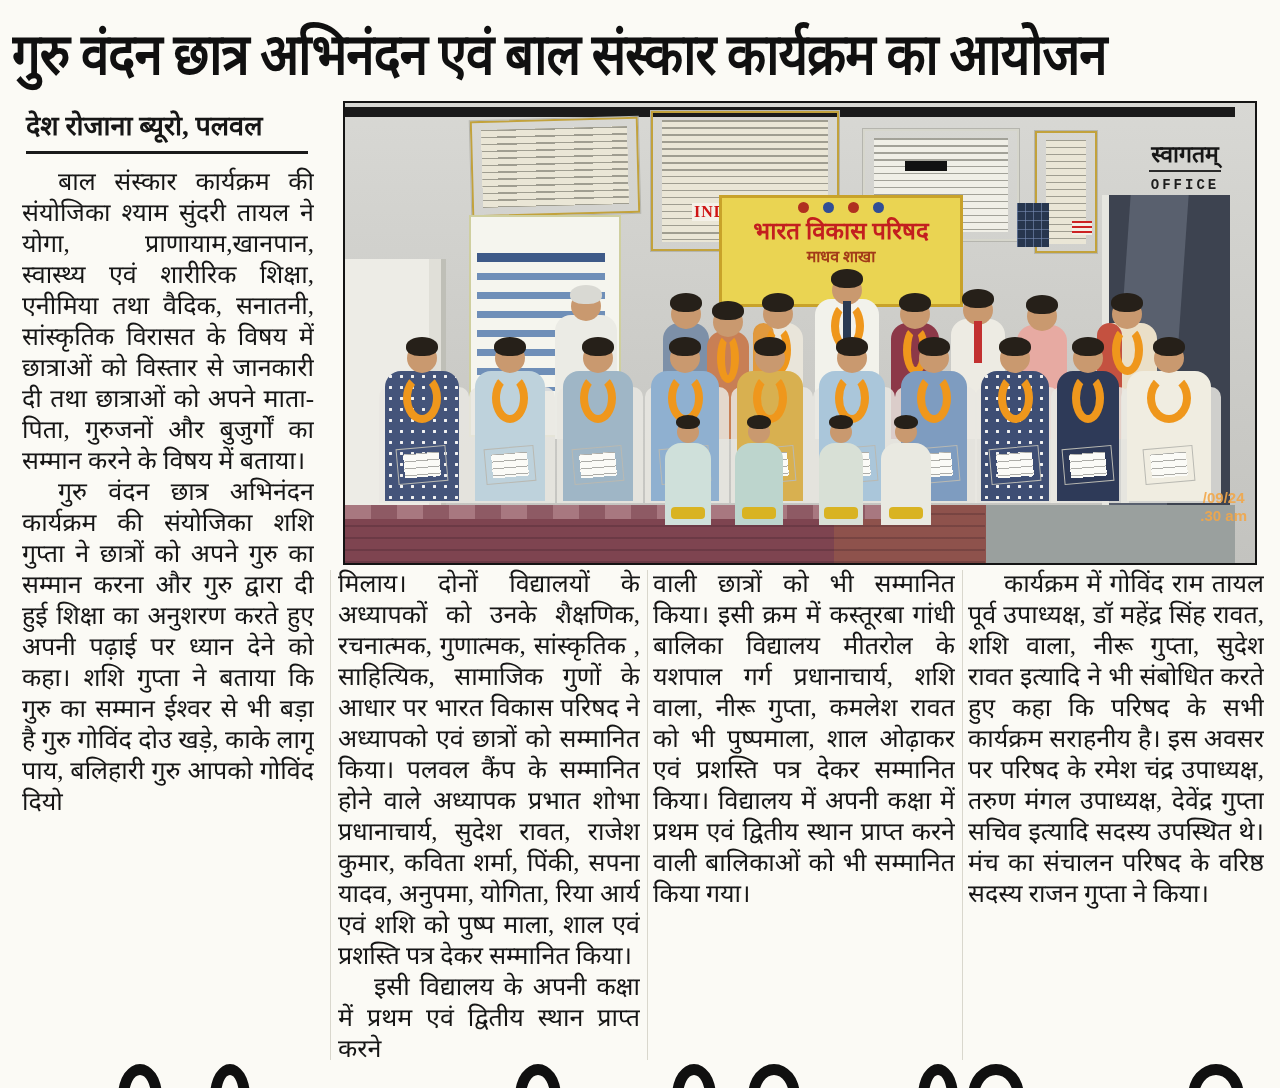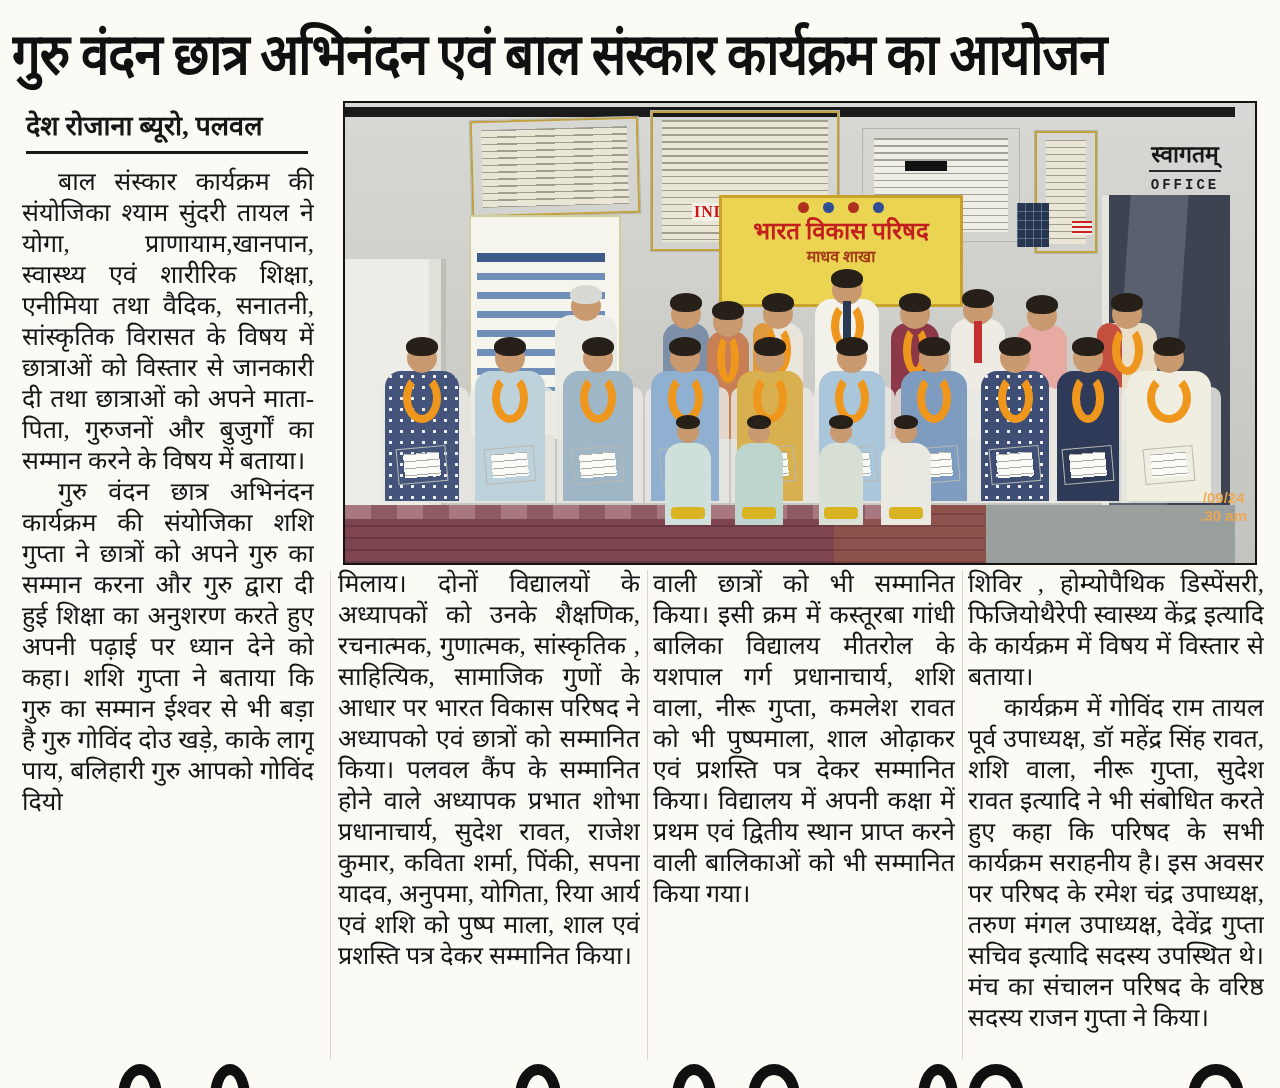--- a/index.html
+++ b/index.html
@@ -241,26 +241,26 @@
     <div class="hair" style="left: 549px; top: 312px; width: 24px; height: 14px; background: rgb(38, 32, 25); z-index: 7;"></div>
     <div class="item" style="left: 544px; top: 404px; width: 34px; height: 12px; z-index: 8;"></div>
   </div>
 
 <div class="col" id="col1">
   <p class="para">बाल संस्कार कार्यक्रम की संयोजिका श्याम सुंदरी तायल ने योगा, प्राणायाम,खानपान, स्वास्थ्य एवं शारीरिक शिक्षा, एनीमिया तथा वैदिक, सनातनी, सांस्कृतिक विरासत के विषय में छात्राओं को विस्तार से जानकारी दी तथा छात्राओं को अपने माता-पिता, गुरुजनों और बुजुर्गों का सम्मान करने के विषय में बताया।</p>
   <p class="para">गुरु वंदन छात्र अभिनंदन कार्यक्रम की संयोजिका शशि गुप्ता ने छात्रों को अपने गुरु का सम्मान करना और गुरु द्वारा दी हुई शिक्षा का अनुशरण करते हुए अपनी पढ़ाई पर ध्यान देने को कहा। शशि गुप्ता ने बताया कि गुरु का सम्मान ईश्वर से भी बड़ा है गुरु गोविंद दोउ खड़े, काके लागू पाय, बलिहारी गुरु आपको गोविंद दियो</p>
 </div>
 <div class="col" id="col2">
   <p class="para noindent">मिलाय। दोनों विद्यालयों के अध्यापकों को उनके शैक्षणिक, रचनात्मक, गुणात्मक, सांस्कृतिक , साहित्यिक, सामाजिक गुणों के आधार पर भारत विकास परिषद ने अध्यापको एवं छात्रों को सम्मानित किया। पलवल कैंप के सम्मानित होने वाले अध्यापक प्रभात शोभा प्रधानाचार्य, सुदेश रावत, राजेश कुमार, कविता शर्मा, पिंकी, सपना यादव, अनुपमा, योगिता, रिया आर्य एवं शशि को पुष्प माला, शाल एवं प्रशस्ति पत्र देकर सम्मानित किया।</p>
+  <p class="para">इसी विद्यालय के अपनी कक्षा में प्रथम एवं द्वितीय स्थान प्राप्त करने</p>
 </div>
 <div class="col" id="col3">
   <p class="para noindent">वाली छात्रों को भी सम्मानित किया। इसी क्रम में कस्तूरबा गांधी बालिका विद्यालय मीतरोल के यशपाल गर्ग प्रधानाचार्य, शशि वाला, नीरू गुप्ता, कमलेश रावत को भी पुष्पमाला, शाल ओढ़ाकर एवं प्रशस्ति पत्र देकर सम्मानित किया। विद्यालय में अपनी कक्षा में प्रथम एवं द्वितीय स्थान प्राप्त करने वाली बालिकाओं को भी सम्मानित किया गया।</p>
 </div>
 <div class="col" id="col4">
-  <p class="para noindent">शिविर , होम्योपैथिक डिस्पेंसरी, फिजियोथैरेपी स्वास्थ्य केंद्र इत्यादि के कार्यक्रम में विषय में विस्तार से बताया।</p>
   <p class="para">कार्यक्रम में गोविंद राम तायल पूर्व उपाध्यक्ष, डॉ महेंद्र सिंह रावत, शशि वाला, नीरू गुप्ता, सुदेश रावत इत्यादि ने भी संबोधित करते हुए कहा कि परिषद के सभी कार्यक्रम सराहनीय है। इस अवसर पर परिषद के रमेश चंद्र उपाध्यक्ष, तरुण मंगल उपाध्यक्ष, देवेंद्र गुप्ता सचिव इत्यादि सदस्य उपस्थित थे। मंच का संचालन परिषद के वरिष्ठ सदस्य राजन गुप्ता ने किया।</p>
 </div>
 
 <div class="vrule" style="left:330px"></div>
 <div class="vrule" style="left:647px"></div>
 <div class="vrule" style="left:962px"></div>
 
 <div class="frag" style="left: 118px; width: 44px;"></div>
 <div class="frag" style="left: 210px; width: 40px;"></div>
 <div class="frag" style="left: 515px; width: 46px;"></div>

